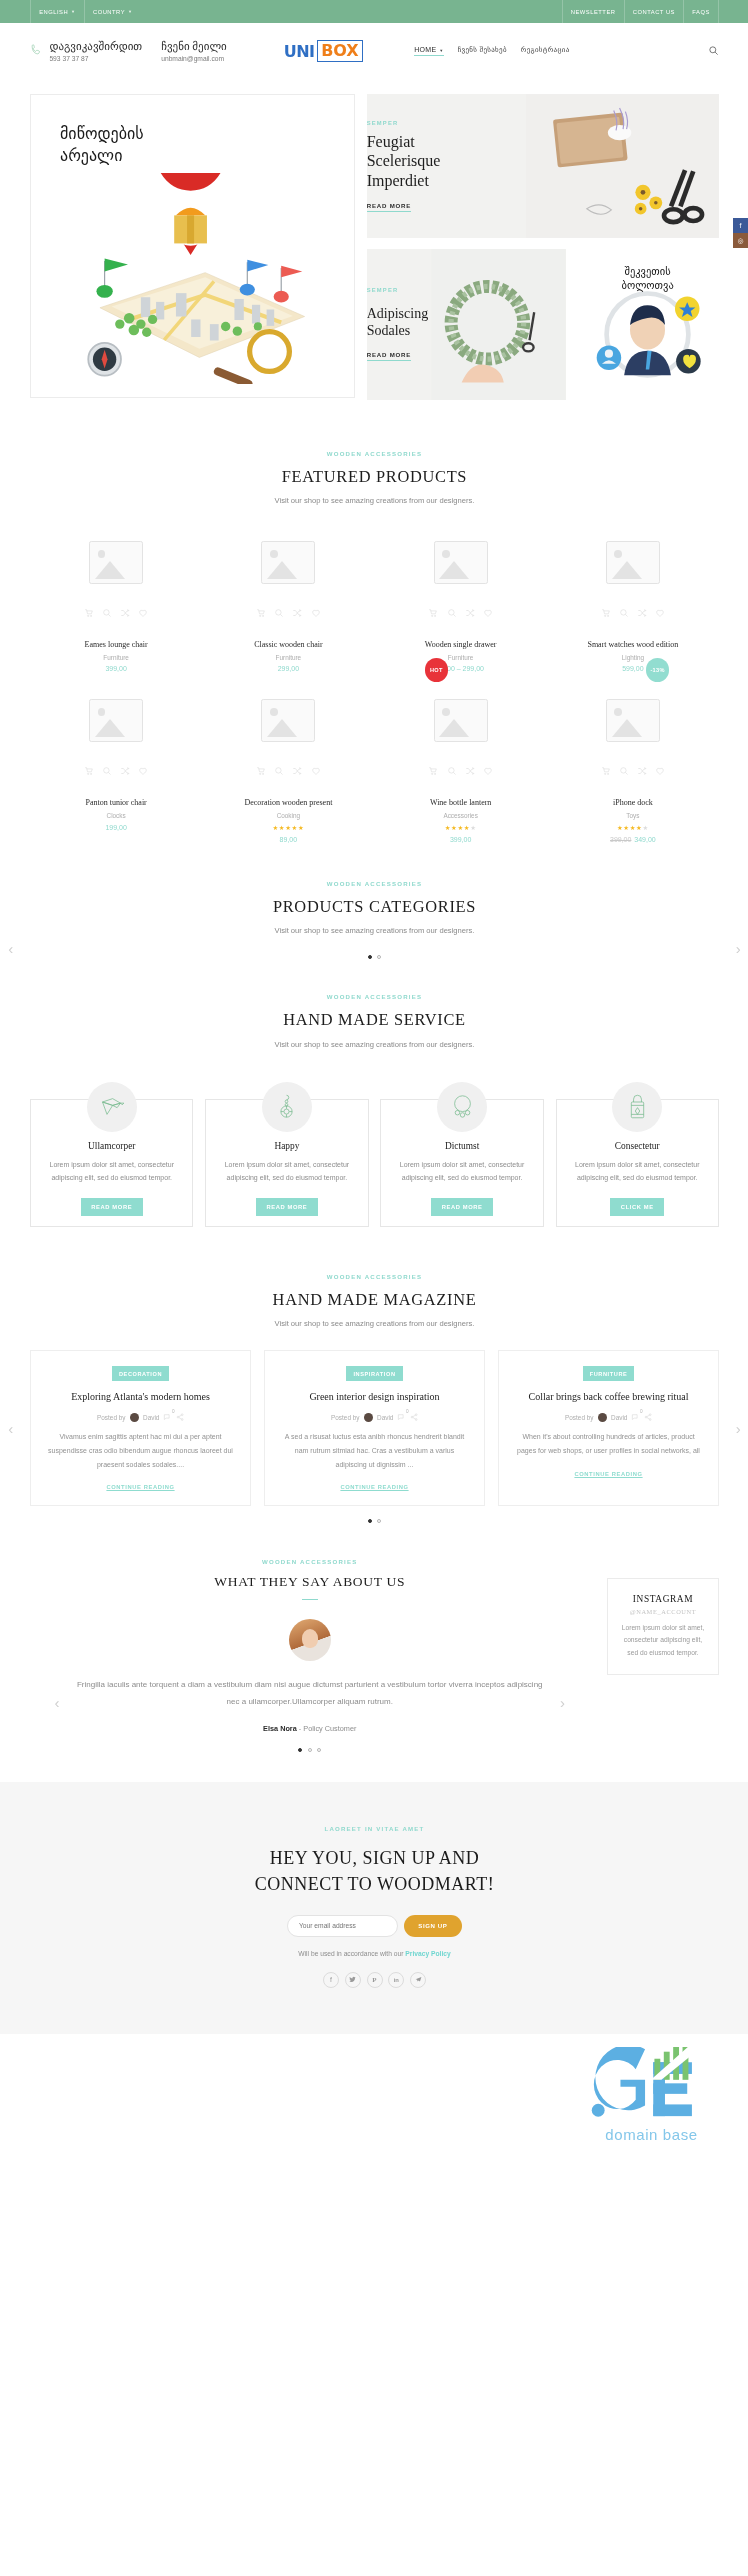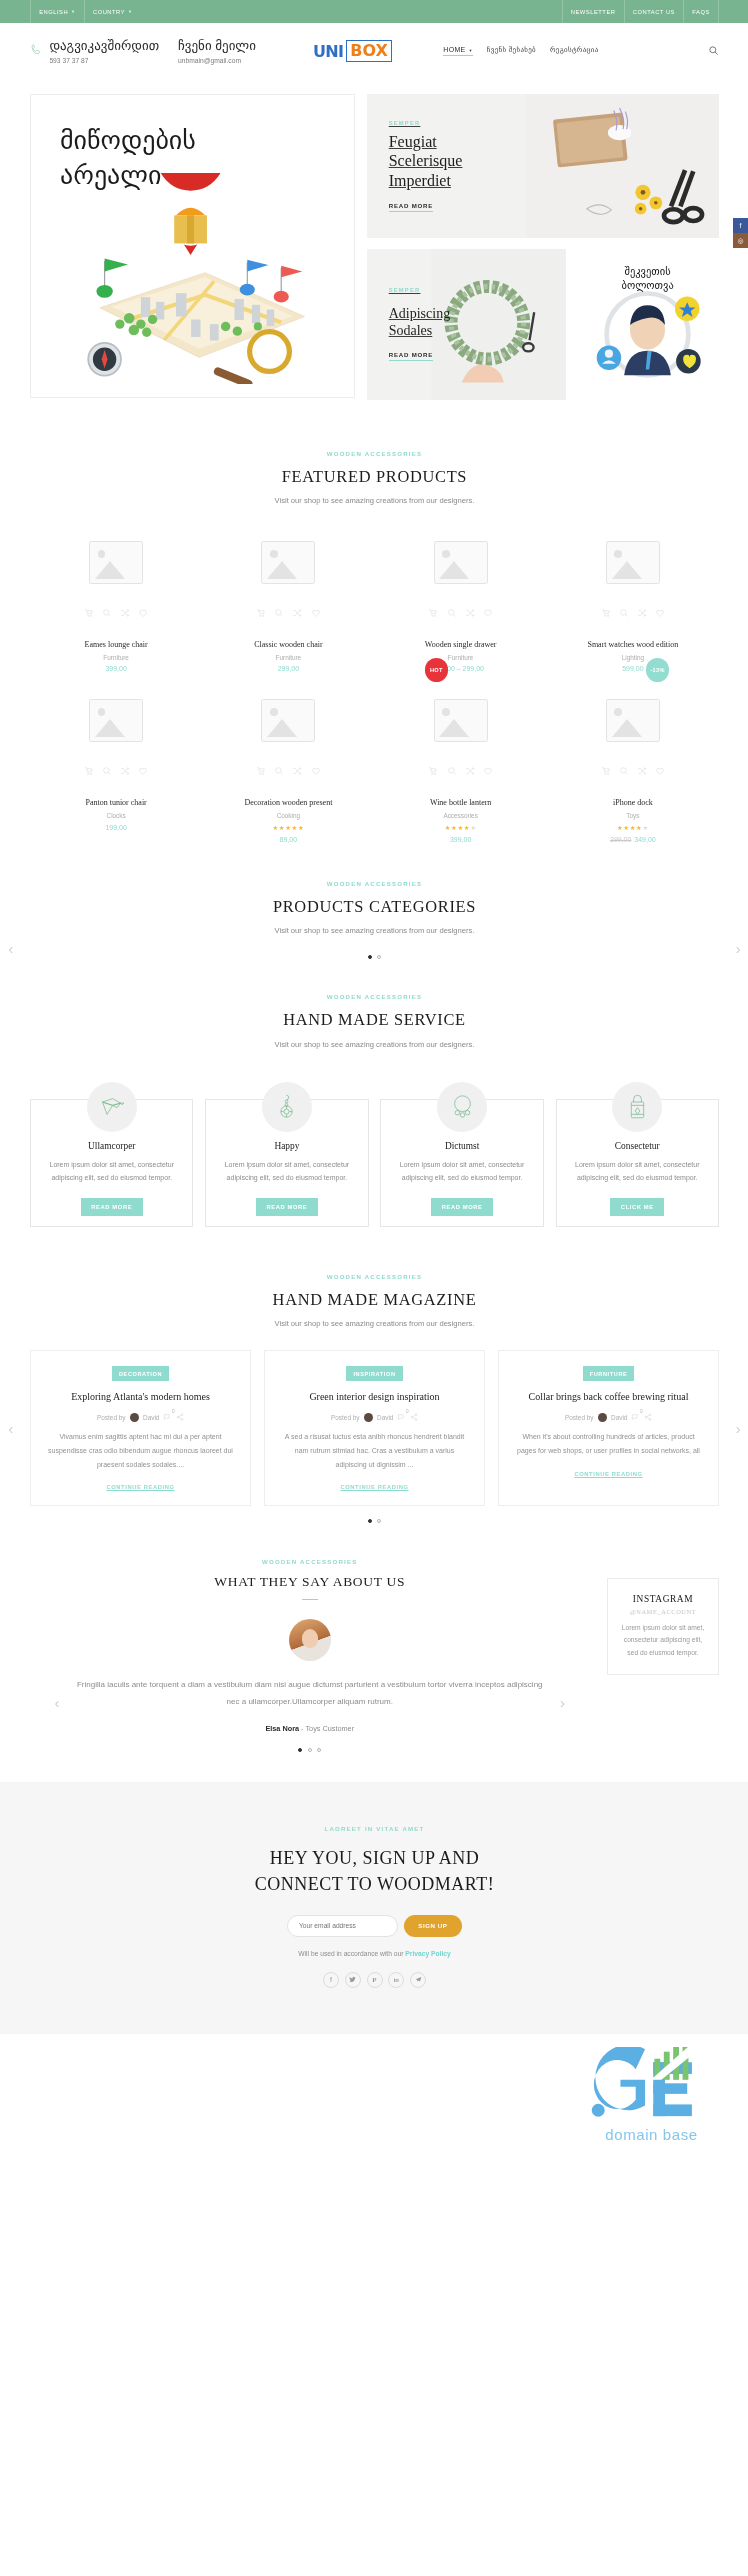--- a/index.html
+++ b/index.html
@@ -38,21 +38,21 @@
   .header {
     height: 56px;
     display: flex;
     align-items: center;
     padding: 0 30px;
     background: #fff;
   }
   .hdr-contact { display: flex; align-items: center; gap: 6.4px; }
   .phone-icon { color: #8cc8a4; }
   .hdr-col { line-height: 1.5; }
-  .hdr-col .lbl { font-size: 13px; color: #2b2b2b; }
+  .hdr-col .lbl { font-size: 11px; color: #2b2b2b; font-family: Liberation Serif, serif; }
   .hdr-col .val { font-size: 6.7px; color: #7b7b7b; }
   .hdr-contact + .hdr-col { margin-left: 23.4px; }
 
   .logo-wrap { margin-left: 57px; display: flex; align-items: center; }
   .logo-uni { font-size: 16px; font-weight: bold; color: #2f6fc4; letter-spacing: -0.6px; font-family: "DejaVu Sans", sans-serif; }
   .logo-box {
     font-size: 16px; font-weight: bold; color: #ef7f1a;
     border: 1.2px solid #2f6fc4; padding: 0px 3.5px 1.2px 3.5px; margin-left: 2.3px;
     font-family: "DejaVu Sans", sans-serif;
   }
@@ -72,29 +72,29 @@
   }
   .hero-left {
     width: 325px; height: 304px;
     border: 0.6px solid #ececec;
     background: #fff;
     position: relative;
     overflow: hidden;
   }
   .hero-left .hero-title {
     position: absolute; left: 29px; top: 28px;
-    font-size: 26px; line-height: 1.35; color: #1b1b1b;
+    font-size: 16px; line-height: 1.35; color: #1b1b1b;
     font-family: "DejaVu Sans", sans-serif;
   }
   .hero-right { flex: 1; display: flex; flex-direction: column; gap: 10.5px; }
   .banner-big {
     height: 144px; background: #f2f2f0; position: relative; overflow: hidden;
     display: flex; align-items: center;
   }
-  .banner-copy { padding-left: 22px; position: relative; z-index: 3; text-decoration: underline; }
+  .banner-copy { position: relative; z-index: 3; }
   .eyebrow { font-size: 5.8px; letter-spacing: 1.2px; color: #8fd9cd; font-weight: bold; margin-bottom: 5.8px; }
   .banner-h { font-family: "Liberation Serif", serif; font-size: 16px; line-height: 1.22; color: #1e1e1e; }
   .readmore {
     margin-top: 11.7px; display: inline-block; font-size: 6.1px; font-weight: bold;
     letter-spacing: 0.8px; color: #2b2b2b; border-bottom: 1.2px solid #8fd9cd; padding-bottom: 2.3px;
     text-decoration: none;
   }
   .banner-row { display: flex; gap: 10.5px; height: 151px; }
   .banner-small { width: 199px; background: #f2f2f0; position: relative; overflow: hidden; display: flex; align-items: center; }
   .banner-small .banner-h { font-size: 14px; margin-top: 12px; }
@@ -967,21 +967,21 @@
 </div>
 
 <div class="testi-wrap" style="margin-top:35px">
   <div class="testi">
     <div class="sec-eyebrow">WOODEN ACCESSORIES</div>
     <div class="sec-title" style="font-size:13.5px;margin-top:8.2px">WHAT THEY SAY ABOUT US</div>
     <div class="testi-line"></div>
     <div class="testi-avatar"></div>
     <div class="testi-text">Fringilla iaculis ante torquent a diam a vestibulum diam nisi augue dictumst parturient a vestibulum tortor viverra inceptos adipiscing nec a ullamcorper.Ullamcorper aliquam rutrum.</div>
     <div class="testi-author">
-      <b>Elsa Nora</b><span> - Toys Customer</span>
+      <b>Elsa Nora</b><span> - Policy Customer</span>
     </div>
     <div class="dots" style="margin-top:15px">
       <div class="dot on"></div>
       <div class="dot"></div>
       <div class="dot"></div>
     </div>
     <div class="c-arrow left" style="left:24.6px;top:74%">‹</div>
     <div class="c-arrow right" style="right:24.6px;top:74%">›</div>
   </div>
   <div class="insta-card">

